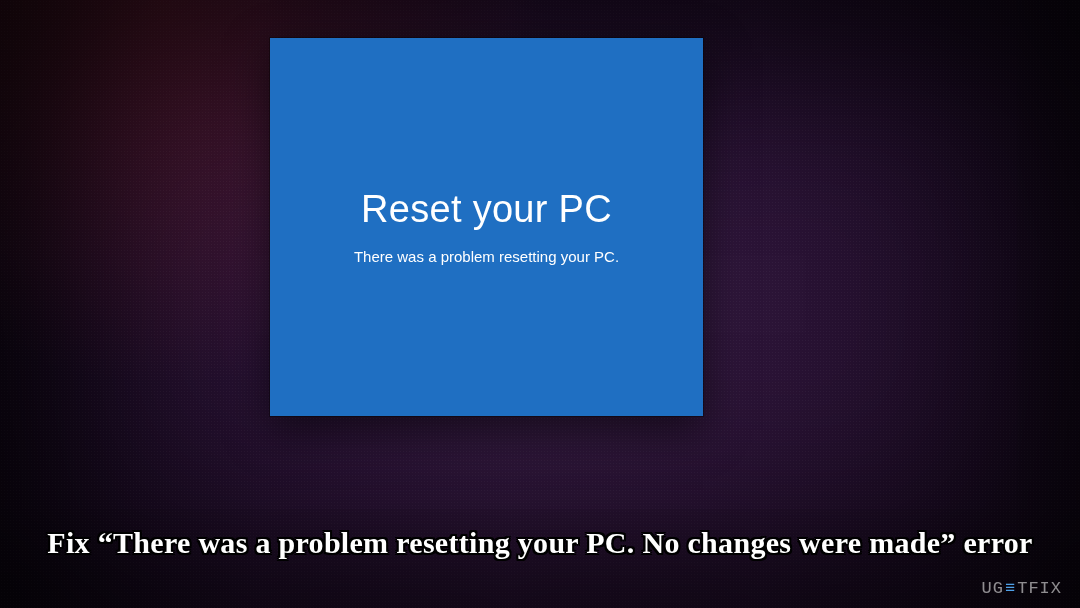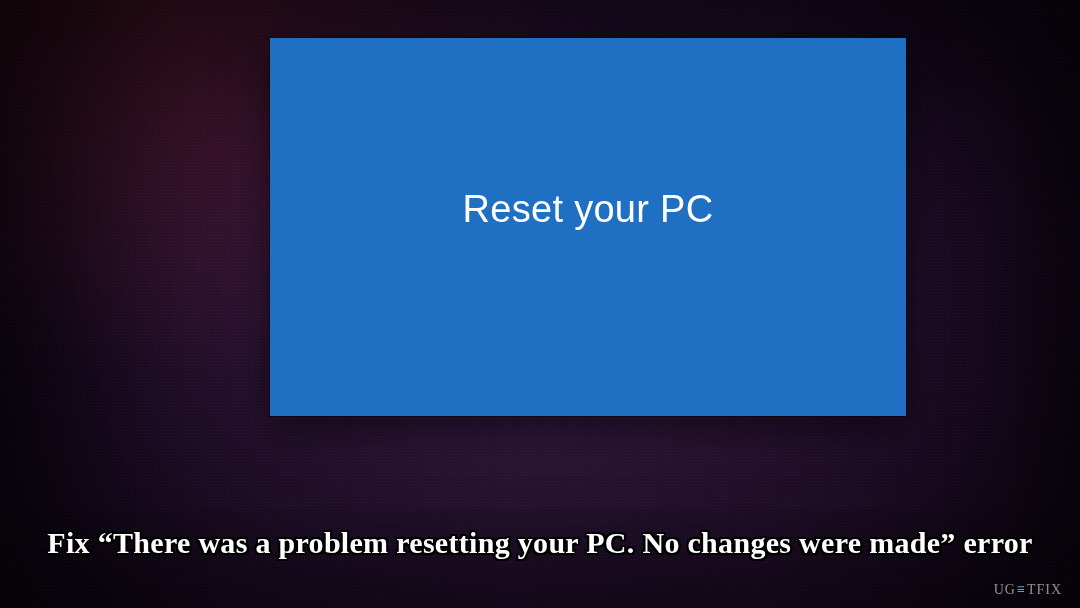--- a/index.html
+++ b/index.html
@@ -18,21 +18,21 @@
     background-image:
       radial-gradient(rgba(255,255,255,0.04) 0.5px, transparent 0.5px);
     background-size: 3px 3px;
     pointer-events: none;
   }
 
   .blue-window {
     position: absolute;
     left: 270px;
     top: 38px;
-    width: 636px;
+    width: 433px;
     height: 378px;
     background: #1f6fc2;
     box-shadow: 0 0 0 1px rgba(0,0,0,0.35), 0 14px 40px rgba(0,0,0,0.55);
   }
   .blue-window .title {
     position: absolute;
     top: 150px;
     left: 0; right: 0;
     text-align: center;
     color: #ffffff;
@@ -65,24 +65,24 @@
       0 -2px 0 #000, 0 2px 0 #000, -2px 0 0 #000, 2px 0 0 #000;
     margin-top: 16px;
   }
 
   .watermark {
     position: absolute;
     right: 18px;
     bottom: 10px;
     display: flex;
     align-items: center;
-    font-family: Liberation Serif, serif;
+    font-family: Liberation Mono, monospace;
     letter-spacing: 1px;
     color: rgba(255,255,255,0.50);
-    font-size: 14px;
+    font-size: 17px;
     font-weight: 500;
   }
   .watermark .g { color: rgba(255,255,255,0.55); }
   .watermark .e {
     margin: 0 1px;
     color: #4fa0e8;
     font-weight: 700;
   }
   .vignette {
     position: absolute; inset: 0;
@@ -90,20 +90,21 @@
     box-shadow: inset 0 0 180px 60px rgba(0,0,0,0.75);
   }
 </style>
 </head>
 <body>
 
 <div class="vignette"></div>
 
 <div class="blue-window">
   <div class="title">Reset your PC</div>
+  <div class="message">There was a problem resetting your PC.</div>
 </div>
 
 <div class="caption">Fix “There was a problem resetting your PC. No changes were made” error</div>
 
 <div class="watermark">
   <span class="g">UG</span>
   <span class="e">≡</span>
   <span class="g">TFIX</span>
 </div>
 

